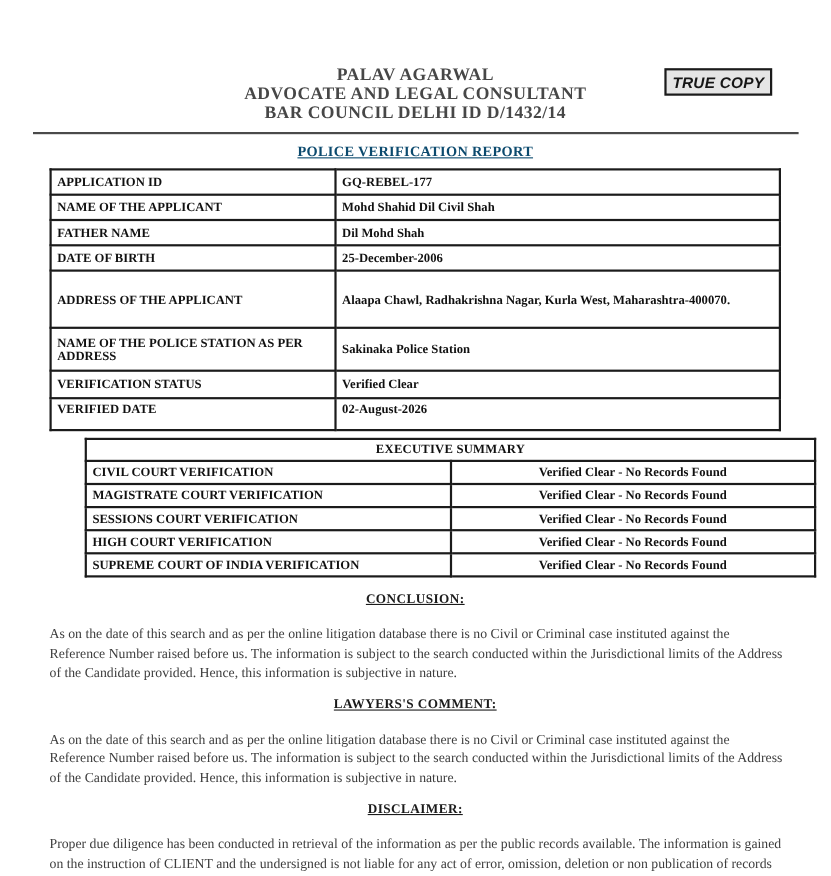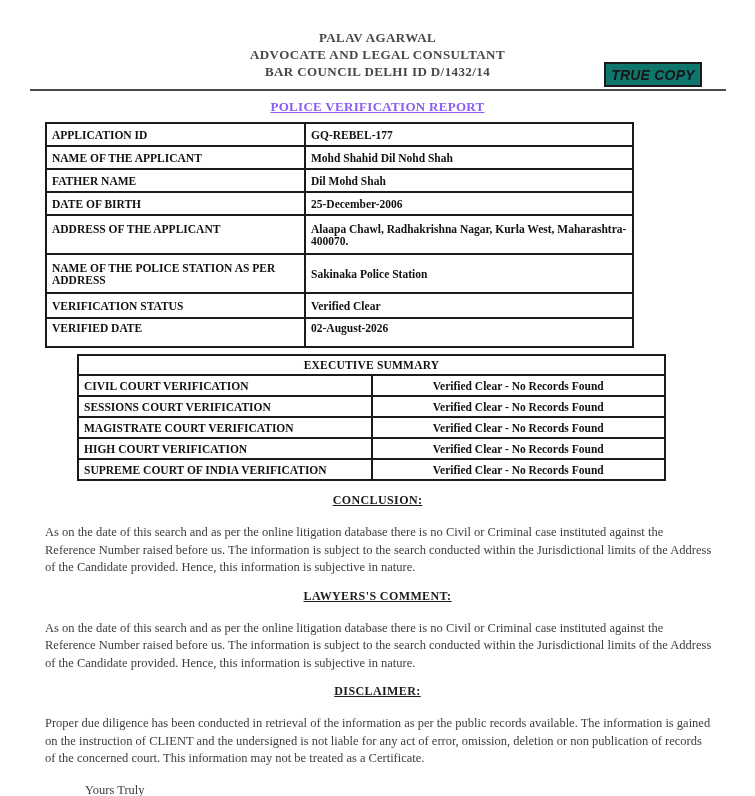--- a/index.html
+++ b/index.html
@@ -10,46 +10,46 @@
     --signature-blue:#2c3191;
   }
   html,body{margin:0;padding:0;}
   body{
     width:755px;height:796px;background:#ffffff;
     font-family:"Liberation Serif","DejaVu Serif",serif;
     position:relative;overflow:hidden;
   }
   .stamp{
     position:absolute;top:62px;left:604px;width:94px;height:21px;
-    border:2px solid #1b1b1b;background:#0f766e;
+    border:2px solid #1b1b1b;background:#e5e5e5;
     display:flex;align-items:center;justify-content:center;
     font-family:"Liberation Sans","DejaVu Sans",sans-serif;
     font-weight:bold;font-style:italic;font-size:14px;color:#161616;
     letter-spacing:0.2px;
   }
   .header{
-    padding-top:29px;text-align:center;color:var(--header-text);
-    font-weight:bold;font-size:13px;line-height:17px;letter-spacing:0.4px;
+    padding-top:60px;text-align:center;color:var(--header-text);
+    font-weight:bold;font-size:16px;line-height:17px;letter-spacing:0.4px;
   }
   .rule{margin-top:9px;margin-left:30px;width:696px;height:2px;background:#4a4a4a;}
   .content{padding:0 45px;}
   .title{
     margin-top:8px;text-align:center;font-weight:bold;font-size:13px;
-    color:#8b5cf6;text-decoration:underline;letter-spacing:0.3px;
+    color:#0c4a6e;text-decoration:underline;letter-spacing:0.3px;
   }
   table{
-    width:589px;border-collapse:collapse;table-layout:fixed;
+    width:665px;border-collapse:collapse;table-layout:fixed;
     font-size:11.5px;font-weight:bold;color:#111;
   }
   .tbl-applicant{margin-top:7px;}
   .tbl-exec{margin-top:6px;margin-left:32px;}
   td,th{border:2px solid var(--table-border);padding:1px 5px;vertical-align:middle;}
   .col-label{width:247px;}
   .r-std td{height:19px;}
-  .r-address td{height:29px;vertical-align:top;padding-top:7px;}
+  .r-address td{height:29px;vertical-align:top;padding-top:20px;}
   .r-police td{height:35px;margin-left:20px;}
   .r-status td{height:21px;}
   .r-date td{height:23px;vertical-align:top;padding-top:3px;margin-top:22px;}
   .exec-header th{height:16px;text-align:center;font-size:11.5px;letter-spacing:0.2px;}
   .exec-row td{height:17px;}
   .exec-row .val{text-align:center;}
   .section-heading{
     margin-top:12px;font-weight:bold;font-size:12px;color:#1b1b1b;
     text-decoration:underline;letter-spacing:0.4px;text-align:center;
   }
@@ -81,21 +81,21 @@
   <div class="title">POLICE VERIFICATION REPORT</div>
 
   <table class="tbl-applicant">
     <tbody>
         <tr class="r-std">
       <td class="col-label">APPLICATION ID</td>
       <td>GQ-REBEL-177</td>
     </tr>
     <tr class="r-std">
       <td class="col-label">NAME OF THE APPLICANT</td>
-      <td>Mohd Shahid Dil Nohd Shah</td>
+      <td>Mohd Shahid Dil Civil Shah</td>
     </tr>
     <tr class="r-std">
       <td class="col-label">FATHER NAME</td>
       <td>Dil Mohd Shah</td>
     </tr>
     <tr class="r-std">
       <td class="col-label">DATE OF BIRTH</td>
       <td>25-December-2006</td>
     </tr>
     <tr class="r-address">
@@ -120,25 +120,25 @@
   <table class="tbl-exec">
     <tbody>
         <tr class="exec-header">
       <th colspan="2">EXECUTIVE SUMMARY</th>
     </tr>
     <tr class="exec-row">
       <td class="col-label">CIVIL COURT VERIFICATION</td>
       <td class="val">Verified Clear - No Records Found</td>
     </tr>
     <tr class="exec-row">
-      <td class="col-label">SESSIONS COURT VERIFICATION</td>
+      <td class="col-label">MAGISTRATE COURT VERIFICATION</td>
       <td class="val">Verified Clear - No Records Found</td>
     </tr>
     <tr class="exec-row">
-      <td class="col-label">MAGISTRATE COURT VERIFICATION</td>
+      <td class="col-label">SESSIONS COURT VERIFICATION</td>
       <td class="val">Verified Clear - No Records Found</td>
     </tr>
     <tr class="exec-row">
       <td class="col-label">HIGH COURT VERIFICATION</td>
       <td class="val">Verified Clear - No Records Found</td>
     </tr>
     <tr class="exec-row">
       <td class="col-label">SUPREME COURT OF INDIA VERIFICATION</td>
       <td class="val">Verified Clear - No Records Found</td>
     </tr>

